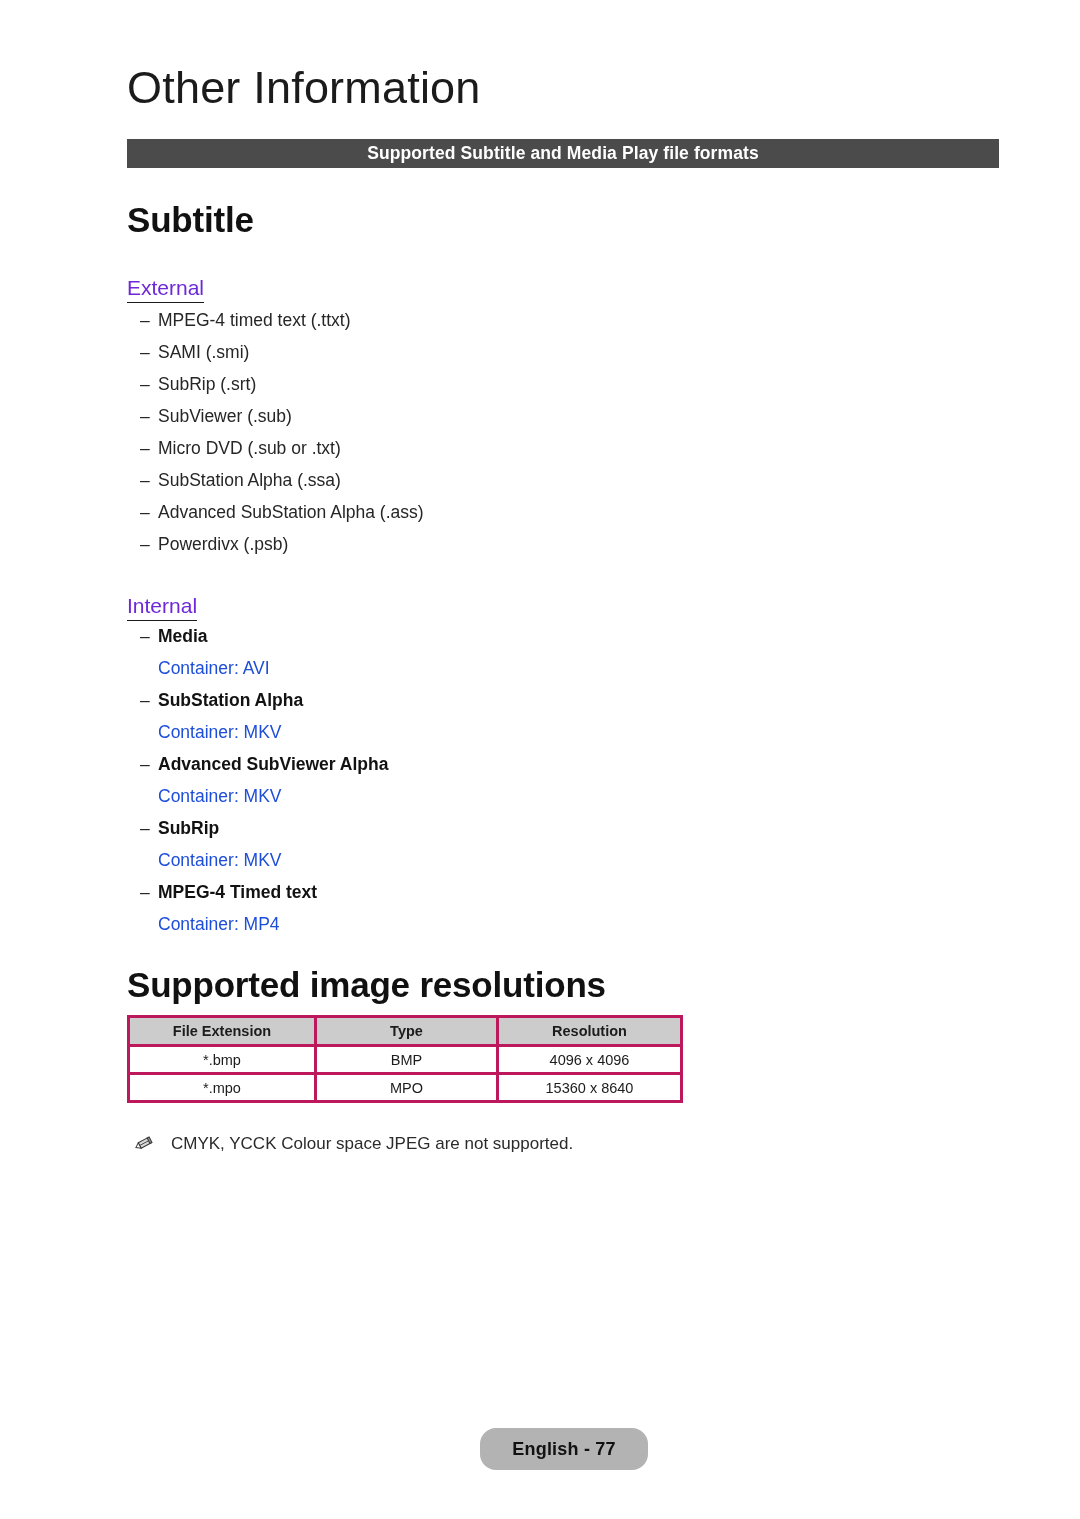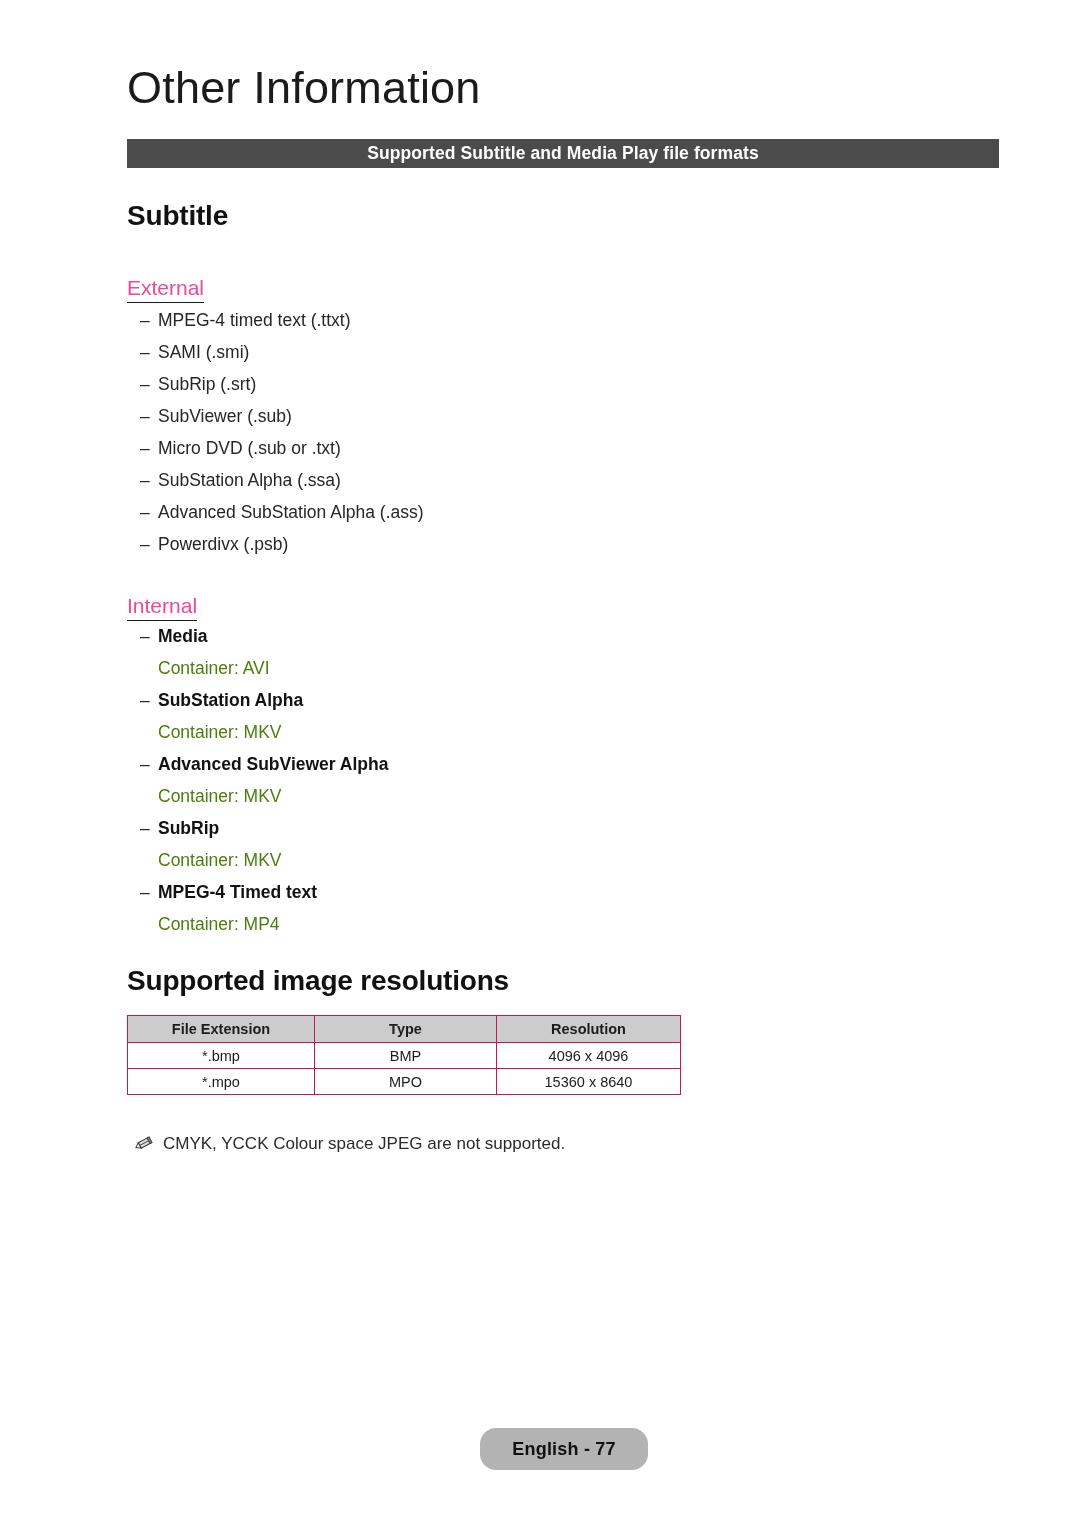--- a/index.html
+++ b/index.html
@@ -52,36 +52,36 @@
     align-items: center;
     justify-content: center;
     letter-spacing: 0.1px;
     text-align: right;
   }
 
   
   .h-major {
     position: absolute;
     left: 103px;
-    font-size: 28px;
+    font-size: 35px;
     font-weight: bold;
     letter-spacing: -0.2px;
     color: #111111;
     white-space: nowrap;
   }
   #h-subtitle { top: 200px; }
   #h-image-res { top: 965px; }
 
   
   .h-minor {
     position: absolute;
     left: 103px;
     font-size: 21px;
     font-weight: normal;
-    color: #ec4899;
+    color: #6d28d9;
     padding-bottom: 2px;
     border-bottom: 1.6px solid #1a1a1a;
     display: inline-block;
     line-height: 1.15;
     white-space: nowrap;
   }
   #h-external { top: 276px; }
   #h-internal { top: 594px; }
 
   
@@ -126,41 +126,41 @@
     position: absolute;
     left: 0;
     top: 0;
     font-weight: normal;
     color: #262626;
   }
   .int-container {
     padding-left: 18px;
     font-size: 17.5px;
     font-weight: normal;
-    color: #4d7c0f;
+    color: #1d4ed8;
     height: 32px;
     line-height: 1;
     white-space: nowrap;
   }
 
   
   .res-table {
     position: absolute;
     left: 103px;
     top: 1015px;
     width: 553px;
     border-collapse: collapse;
     font-size: 14.5px;
     color: #1c1c1c;
     table-layout: fixed;
   }
   .res-table th,
   .res-table td {
     text-align: center;
-    border: 1px solid #be185d;
+    border: 3px solid #be185d;
     padding: 0;
     height: 25px;
     font-weight: normal;
   }
   .res-table thead th {
     background: #cccccc;
     font-weight: bold;
     height: 26px;
   }
   .res-table col.c1 { width: 187px; }
@@ -169,21 +169,21 @@
 
   
   .note {
     position: absolute;
     left: 110px;
     top: 1134px;
     font-size: 17px;
     color: #2b2b2b;
     display: flex;
     align-items: center;
-    gap: 9px;
+    gap: 17px;
     white-space: nowrap;
   }
   .pencil-icon {
     width: 20px;
     height: 18px;
     display: inline-block;
     flex: 0 0 auto;
   }
 
   

